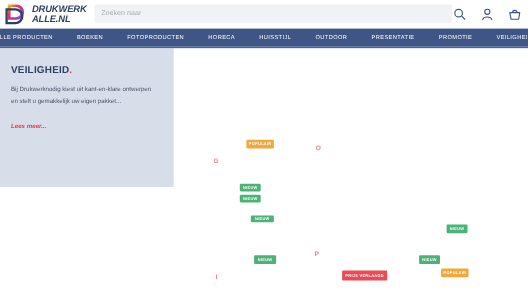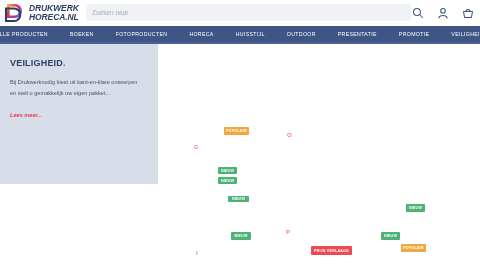--- a/index.html
+++ b/index.html
@@ -74,21 +74,21 @@
   }
   .nav-underline {
     position: absolute; top: 42px; left: 0;
     width: 480px; height: 2px;
     background: #4a6296;
   }
 
   
   .hero {
     position: absolute; top: 44px; left: 0;
-    width: 158px; height: 140px;
+    width: 158px; height: 126px;
     background: #d7dde9;
   }
   .hero-title {
     position: absolute; left: 10px; top: 14px;
     font-size: 9px; font-weight: bold;
     color: #2d3f63; letter-spacing: 0.2px;
   }
   .hero-dot { color: #e8384f; }
   .hero-body {
     position: absolute; left: 10px; top: 33px;
@@ -145,21 +145,21 @@
             <stop offset="100%" stop-color="#2d8fd5"></stop>
           </linearGradient>
         </defs>
         <path d="M3 1 H11 A7 7 0 0 1 11 15 H3 Z" fill="url(#g1)"></path>
         <path d="M5.6 3.4 H10.4 A4.3 4.3 0 0 1 10.4 12.6 H5.6 Z" fill="#ffffff"></path>
         <path d="M2 5.5 H10 A6 6 0 0 1 10 18 H2 Z" fill="none" stroke="#2d3f63" stroke-width="2.1"></path>
       </svg>
     </span>
     <span class="logo-text">
       <span>DRUKWERK</span><br>
-      <span>HORECA.NL</span>
+      <span>ALLE.NL</span>
     </span>
   </div>
 
   <input class="search-box" type="text" placeholder="Zoeken naar" style="">
 
   <div class="hdr-icons">
     <span>
       <svg class="hdr-icon" viewBox="0 0 16 16">
         <circle cx="6.6" cy="6.6" r="4.6" fill="none" stroke="#3e5585" stroke-width="1.4"></circle>
         <line x1="10" y1="10" x2="14" y2="14" stroke="#3e5585" stroke-width="1.4" stroke-linecap="round"></line>

